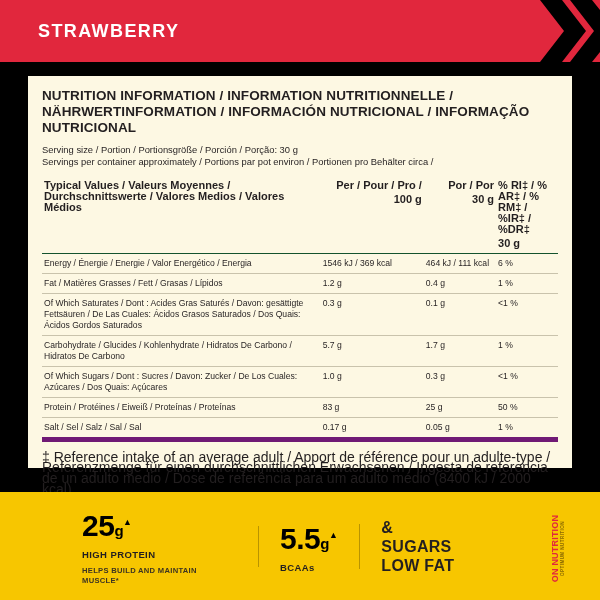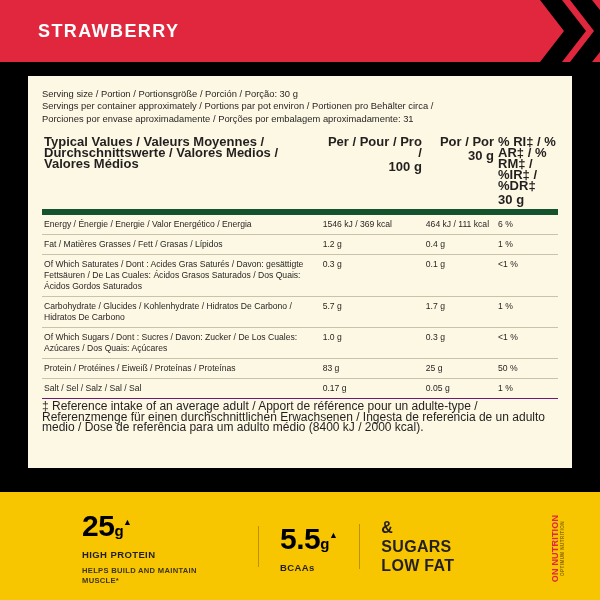--- a/index.html
+++ b/index.html
@@ -56,36 +56,36 @@
     font-size:8.6px;
     color:#231f20;
   }
   table.nutri th, table.nutri td {
     padding:4px 2px;
     vertical-align:top;
     text-align:left;
     line-height:11px;
   }
   table.nutri thead th {
-    font-size:13px;
+    font-size:11px;
     font-weight:bold;
-    border-bottom:6px solid #14532d;
+    border-bottom:1px solid #14532d;
   }
   table.nutri thead th.c2, table.nutri thead th.c3 { text-align:right; }
   table.nutri tbody td { border-bottom:1px solid #c9c3ac; }
-  table.nutri tbody tr:last-child td { border-bottom:1px solid #701a75; }
+  table.nutri tbody tr:last-child td { border-bottom:5px solid #701a75; }
   td.c2, td.c3 { text-align:center; white-space:nowrap; }
   th.c1 { width:54%; }
   th.c2 { width:20%; }
   th.c3 { width:14%; }
   th.c4 { width:12%; text-align:center; }
   .hdr-line2 { display:block; padding-top:3px; }
   .footnote {
-    margin-top:2px;
-    font-size:12px;
+    margin-top:10px;
+    font-size:14px;
     line-height:10.6px;
     color:#231f20;
   }
   
   .yellow-band {
     position:absolute; left:0; bottom:0; width:600px; height:108px;
     background:#f7c600;
     display:flex; align-items:center;
   }
   .yb-inner {
@@ -141,24 +141,24 @@
     <svg width="60" height="62" viewBox="0 0 60 62">
       <polygon points="0,0 22,0 46,31 22,62 0,62 24,31" fill="#000"></polygon>
       <polygon points="30,0 52,0 60,10 60,52 52,62 30,62 54,31" fill="#000"></polygon>
     </svg>
   </div>
 </div>
 
 <div class="black-area"></div>
 
 <div class="panel">
+  <h1>NUTRITION INFORMATION / INFORMATION NUTRITIONNELLE / NÄHRWERTINFORMATION / INFORMACIÓN NUTRICIONAL / INFORMAÇÃO NUTRICIONAL</h1>
   <div class="sizes">
     <div>Serving size / Portion / Portionsgröße / Porción / Porção: 30 g</div>
     <div>Servings per container approximately / Portions par pot environ / Portionen pro Behälter circa /</div>
-    <div>Porciones por envase aproximadamente / Porções por embalagem aproximadamente: 31</div>
   </div>
 
   <table class="nutri">
     <thead>
       <tr>
         <th class="c1">Typical Values / Valeurs Moyennes / Durchschnittswerte / Valores Medios / Valores Médios</th>
         <th class="c2">
           <span>Per / Pour / Pro /</span>
           <span class="hdr-line2">100 g</span>
         </th>

